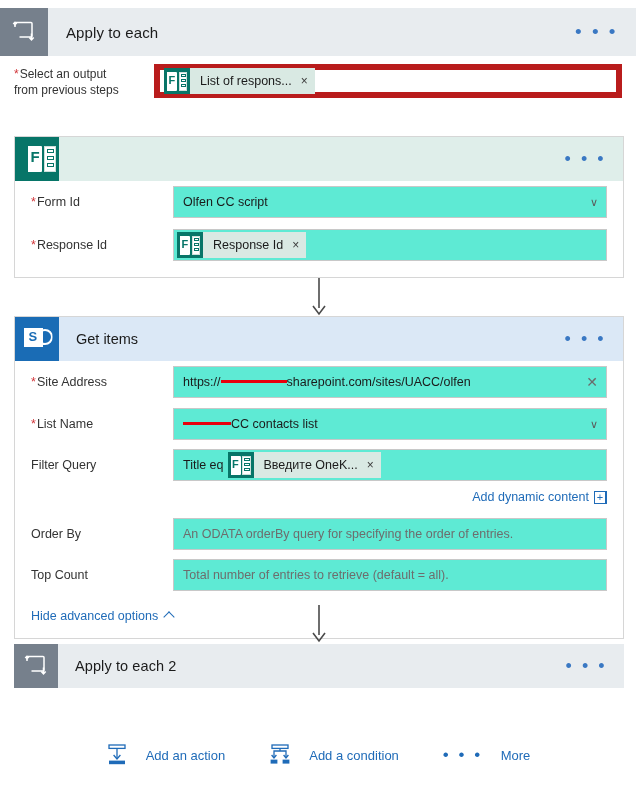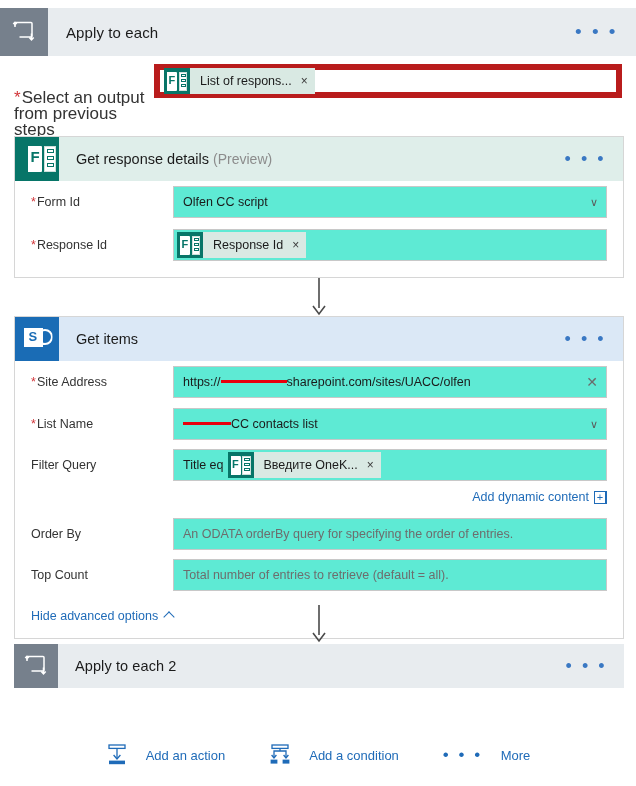--- a/index.html
+++ b/index.html
@@ -57,25 +57,24 @@
   }
   .scope-field-row {
     position: absolute;
     left: 14px; top: 8px;
     width: 610px;
     display: flex;
     align-items: flex-start;
   }
   .scope-label {
     width: 140px;
-    font-size: 17px;
+    font-size: 12px;
     color: #333333;
     line-height: 16px;
     padding-top: 2px;
-    margin-top: 24px;
   }
   .req { color: #d13438; margin-right: 1px; }
   .scope-input {
     width: 468px; height: 34px;
     border: 6px solid #b91c1c;
     background: #fff;
     display: flex; align-items: center;
     padding-left: 4px;
   }
 
@@ -408,24 +407,20 @@
       <div class="card-icon-box forms">
         <span class="ico-forms big">
           <span class="pg"></span>
             <span class="cl">
               <i></i>
               <i></i>
               <i></i>
             </span>
         </span>
       </div>
-      <div class="card-title">
-        <span>Get response details</span>
-        <span class="preview">(Preview)</span>
-      </div>
       <div class="card-ellipsis">• • •</div>
     </div>
 
     <div class="frow" style="height:42px;">
       <div class="flabel">
         <span class="req">*</span><span>Form Id</span>
       </div>
       <div class="finput">
         <span>Olfen CC script</span>
         <span class="caret">∨</span>

